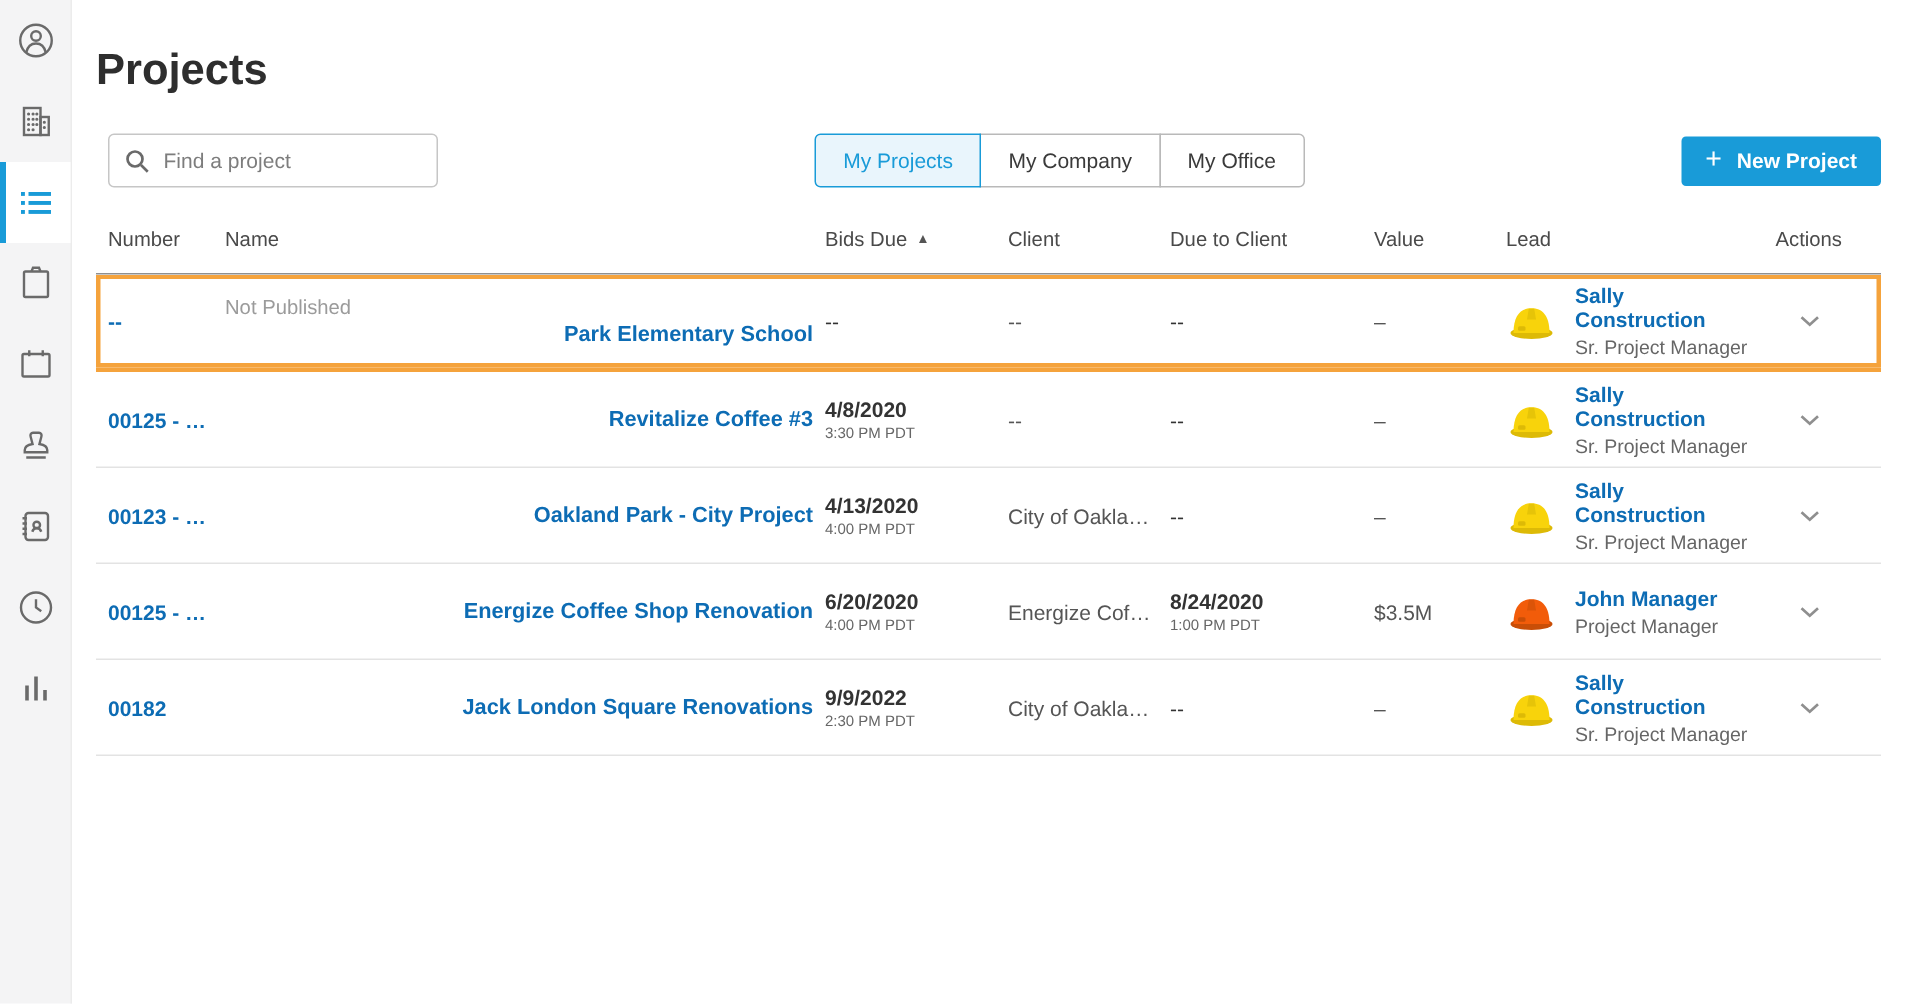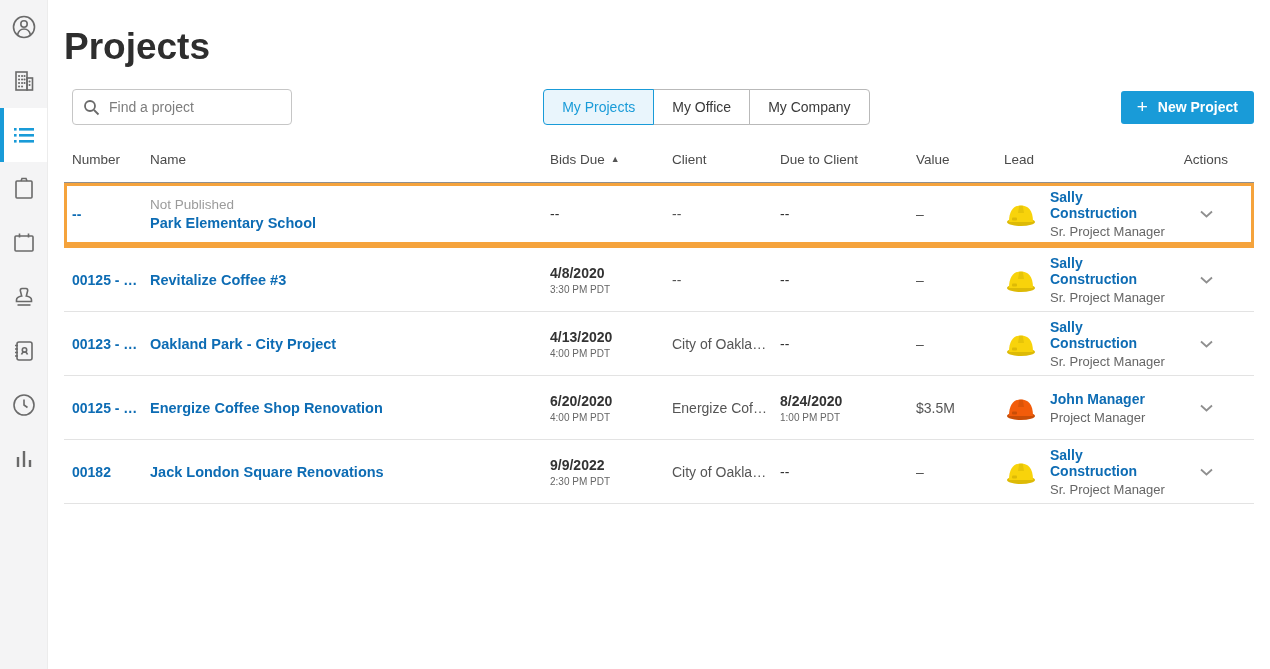--- a/index.html
+++ b/index.html
@@ -11,21 +11,21 @@
     background:#f4f4f5; border-right:1px solid #ececec; z-index:5; }
   .side-item { height:54px; display:flex; align-items:center; justify-content:center;
     cursor:pointer; }
   .side-item svg { stroke:#6a6a6a; fill:none; stroke-width:1.6; }
   .side-item.active { background:#fff; box-shadow:inset 4px 0 0 #199bd8; }
   .side-item.active svg { stroke:#199bd8; }
   .side-item.active svg .fillpart { fill:#199bd8; stroke:none; }
 
   
   .main { position:absolute; left:48px; top:0; right:0; bottom:0; padding:0 16px; }
-  h1.page-title { margin-top:30px; font-size:37px; line-height:34px; font-weight:600;
+  h1.page-title { margin-top:30px; font-size:29px; line-height:34px; font-weight:600;
     color:#2e2e2e; }
 
   
   .tabs { display:flex; gap:33px; margin-top:24px; border-bottom:1px solid #dcdcdc;
     padding:0 2px; }
   .tab { font-size:14.5px; color:#4a4a4a; padding:9px 0 12px; cursor:pointer;
     white-space:nowrap; }
   .tab.active { color:#2e2e2e; font-weight:bold; border-bottom:3px solid #199bd8;
     margin-bottom:-2px; padding-bottom:10px; }
 
@@ -61,21 +61,21 @@
   .th.actions { text-align:right; padding-right:26px; }
   .sort { font-size:9px; color:#555; margin-left:6px; vertical-align:2px; }
 
   .trow { height:64px; align-items:center; border-bottom:1px solid #e3e3e3;
     cursor:pointer; }
   .trow.highlighted { box-shadow:inset 0 0 0 3px #f5a33c; border-bottom:3px solid #f5a33c; height:65px; }
   .td { padding-left:8px; font-size:14px; color:#555; }
   .td .muted { color:#8f8f8f; }
   .num { color:#0d6cb4; font-weight:bold; }
   .namecell .status { font-size:13.5px; color:#9b9b9b; margin-bottom:3px; }
-  .namecell .pname { font-size:14.5px; color:#0d6cb4; font-weight:bold; }
+  .namecell .pname { font-size:14.5px; color:#0d6cb4; font-weight:bold;text-align:right; }
   .datecell .d1 { font-weight:bold; color:#333; }
   .datecell .d1.muted { font-weight:normal; }
   .datecell .d2 { font-size:10px; color:#666; margin-top:3px; }
   .leadcell { display:flex; align-items:center; gap:12px; }
   .lead-name { font-size:14px; color:#0d6cb4; font-weight:bold; }
   .lead-title { font-size:13px; color:#666; margin-top:3px; }
   .avatar { width:34px; height:34px; flex:none; }
   .hat-yellow .dome { fill:#f8d30b; } .hat-yellow .brim { fill:#ddba06; }
   .hat-yellow .ridge { fill:#e6c408; }
   .hat-orange .dome { fill:#f25c0a; } .hat-orange .brim { fill:#c94e07; }
@@ -159,22 +159,22 @@
     <div class="searchbox">
       <svg width="17" height="17" viewBox="0 0 17 17">
         <circle cx="7" cy="7" r="5"></circle>
           <path d="M11 11 L15.5 15.5"></path>
       </svg>
       <input type="text" placeholder="Find a project" style="">
     </div>
 
     <div class="segmented">
       <button class="seg-btn selected">My Projects</button>
+      <button class="seg-btn">My Company</button>
       <button class="seg-btn">My Office</button>
-      <button class="seg-btn">My Company</button>
     </div>
 
     <button class="new-project">
       <span class="plus">+</span>
       <span>New Project</span>
     </button>
   </div>
 
   <div class="grid thead">
     <div class="th">Number</div>

